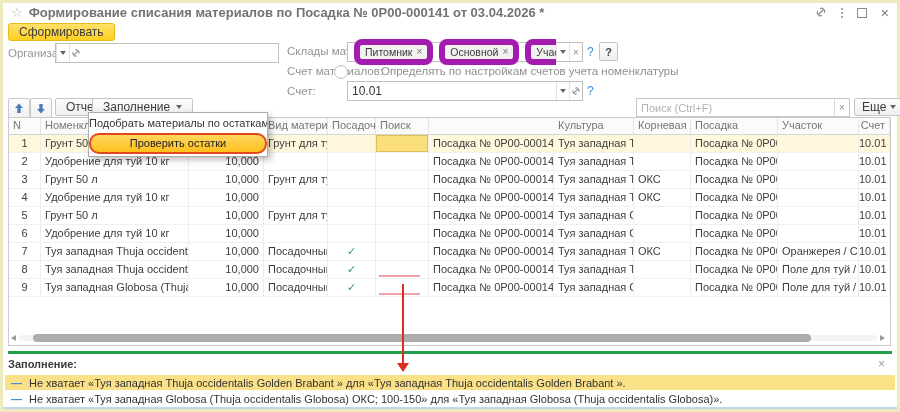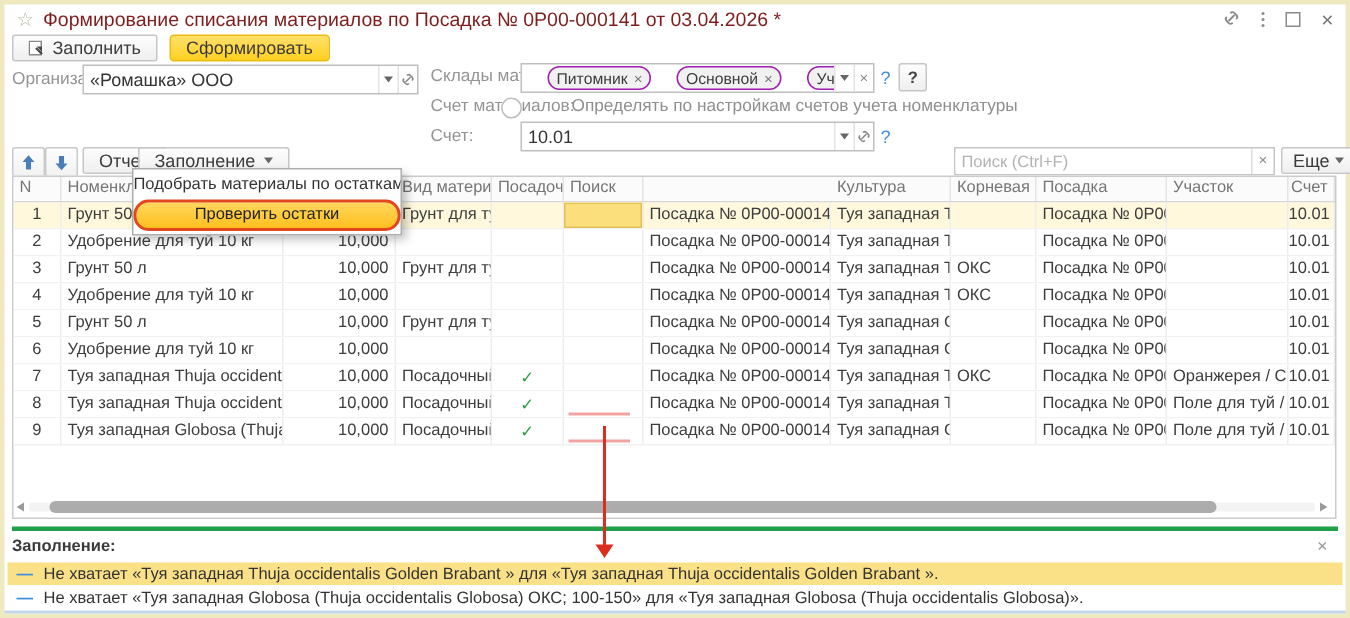--- a/index.html
+++ b/index.html
@@ -3,40 +3,40 @@
 <meta charset="utf-8">
 <style>
   html,body{margin:0;padding:0;}
   body{width:900px;height:412px;font-family:"Liberation Sans","DejaVu Sans",sans-serif;background:#fff;position:relative;overflow:hidden;}
   .window{position:absolute;inset:0;border:3px solid #efe9c0;background:#fff;}
   .abs{position:absolute;}
 
   
   .titlebar{left:0;top:0;right:0;height:19px;display:flex;align-items:center;}
   .star{color:#b9b9a0;font-size:13px;margin:0 6px 0 8px;}
-  .wtitle{font-size:13px;font-weight:normal;color:#7f1d1d;white-space:nowrap;}
+  .wtitle{font-size:13px;font-weight:bold;color:#737373;white-space:nowrap;}
   .winicons{position:absolute;right:8px;top:3px;display:flex;gap:14px;align-items:center;color:#8a8a8a;}
   .winicons .ic{font-size:12px;line-height:12px;cursor:default;}
   .dots{display:flex;flex-direction:column;gap:2px;}
   .dots i{width:2px;height:2px;background:#8a8a8a;border-radius:50%;}
   .sqico{width:8px;height:8px;border:1px solid #8a8a8a;}
 
   
   .btn{display:inline-flex;align-items:center;justify-content:center;border:1px solid #c6c6c6;border-radius:2px;
        background:linear-gradient(#fdfdfd,#efefef);font-size:12px;color:#3c3c3c;height:18px;padding:0 10px;white-space:nowrap;}
   .btn.gen{background:linear-gradient(#ffe06a,var(--accent-yellow,#ffd021));border-color:#e7bb12;font-weight:normal;border-radius:3px;}
   .tri-down{width:0;height:0;border-left:3px solid transparent;border-right:3px solid transparent;border-top:4px solid #666;margin-left:6px;}
 
   
   .lbl{font-size:11.5px;color:#949494;white-space:nowrap;}
   .field{display:flex;align-items:center;border:1px solid #bfbfbf;background:#fff;height:18px;font-size:12px;color:#333;}
   .field input{border:0;outline:0;flex:1;font:inherit;color:#333;padding:0 4px;min-width:0;background:transparent;}
   .fbtn{width:12px;align-self:stretch;display:flex;align-items:center;justify-content:center;border-left:1px solid #e2e2e2;}
-  .tag{display:inline-flex;align-items:flex-end;background:#f1f1f1;border:1px solid #a21caf;border-radius:8px;height:14px;
-       padding:0 5px;font-size:10.5px;color:#3c3c3c;margin-left:17px;white-space:nowrap;}
+  .tag{display:inline-flex;align-items:center;background:#f1f1f1;border:6px solid #a21caf;border-radius:8px;height:14px;
+       padding:0 5px;font-size:10.5px;color:#3c3c3c;margin-left:6px;white-space:nowrap;}
   .tag-x{margin-left:4px;color:#777;font-size:10px;line-height:10px;}
   .help{color:var(--link-blue,#3c8dde);font-size:12px;}
   .helpbtn{width:17px;height:17px;display:flex;align-items:center;justify-content:center;border:1px solid #c6c6c6;border-radius:2px;
        background:linear-gradient(#fdfdfd,#efefef);font-size:11px;font-weight:bold;color:#444;}
   .toggle{width:26px;height:12px;border-radius:7px;background:var(--toggle-green,#47a447);position:relative;}
   .toggle .knob{position:absolute;right:-1px;top:-1px;width:14px;height:14px;border-radius:50%;background:#fff;border:1px solid #bdbdbd;box-sizing:border-box;}
 
   
   .tablebox{left:5px;top:114px;width:881px;height:227px;border:1px solid #cbcbcb;background:#fff;overflow:hidden;}
   .thead{display:flex;height:16px;background:#fbfbfb;border-bottom:1px solid #d6d6d6;}
@@ -106,39 +106,28 @@
           <i></i>
         </span>
       <span class="ic">
           <span class="sqico" style="display:block"></span>
         </span>
       <span class="ic" style="font-size:14px;color:#777;">×</span>
     </span>
   </div>
 
   <div class="abs" style="left:5px;top:20px;display:flex;gap:8px;">
-    <button class="btn">
-      <span style="margin-right:5px;display:inline-flex;">
-        <svg width="11" height="11" viewBox="0 0 11 11">
-            <rect x="0.5" y="0.5" width="8" height="9" fill="#fff" stroke="#8a8a8a"></rect>
-            <path d="M4 4h5v5H7.5L9 7.5 5.5 4z" fill="#4a4a4a"></path>
-            <path d="M5 5l4 4" stroke="#4a4a4a" stroke-width="1.6"></path>
-          </svg>
-      </span>
-      <span>Заполнить</span>
-    </button>
     <button class="btn gen">
         <span>Сформировать</span>
       </button>
   </div>
 
   <div>
     <span class="abs lbl" style="left:5px;top:44px;">Организация:</span>
     <div class="abs field" style="left:52px;top:40px;width:222px;">
-      <input value="«Ромашка» ООО" style="">
       <span class="fbtn">
           <span class="tri-down" style="margin:0;"></span>
         </span>
       <span class="fbtn">
         <svg width="10" height="10" viewBox="0 0 12 12">
             <path d="M4 8 8 4" stroke="#888" stroke-width="1.3" fill="none"></path>
             <path d="M5.2 2.8a2 2 0 012.8 0l1.2 1.2a2 2 0 010 2.8" fill="none" stroke="#888" stroke-width="1.3"></path>
             <path d="M6.8 9.2a2 2 0 01-2.8 0L2.8 8a2 2 0 010-2.8" fill="none" stroke="#888" stroke-width="1.3"></path>
           </svg>
       </span>

